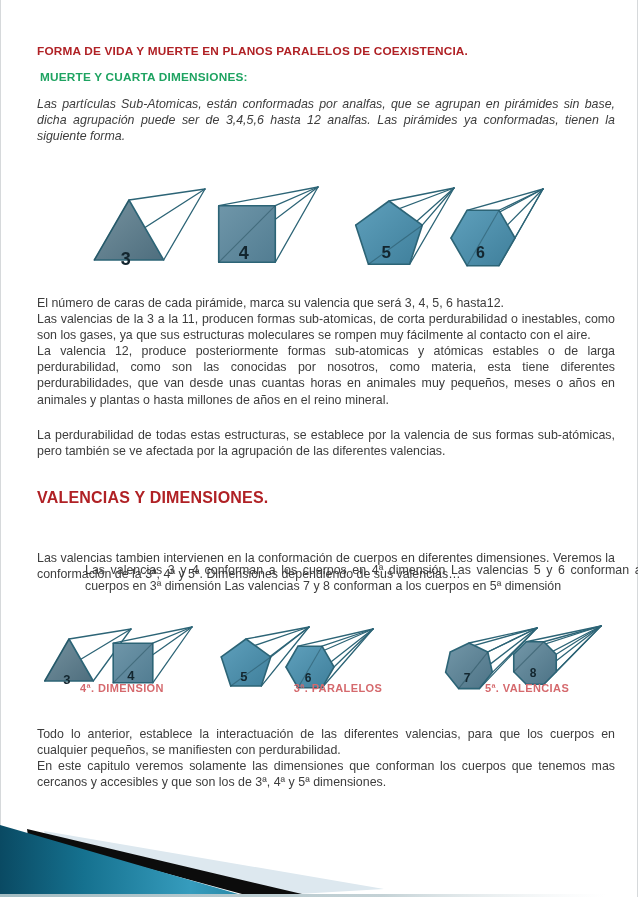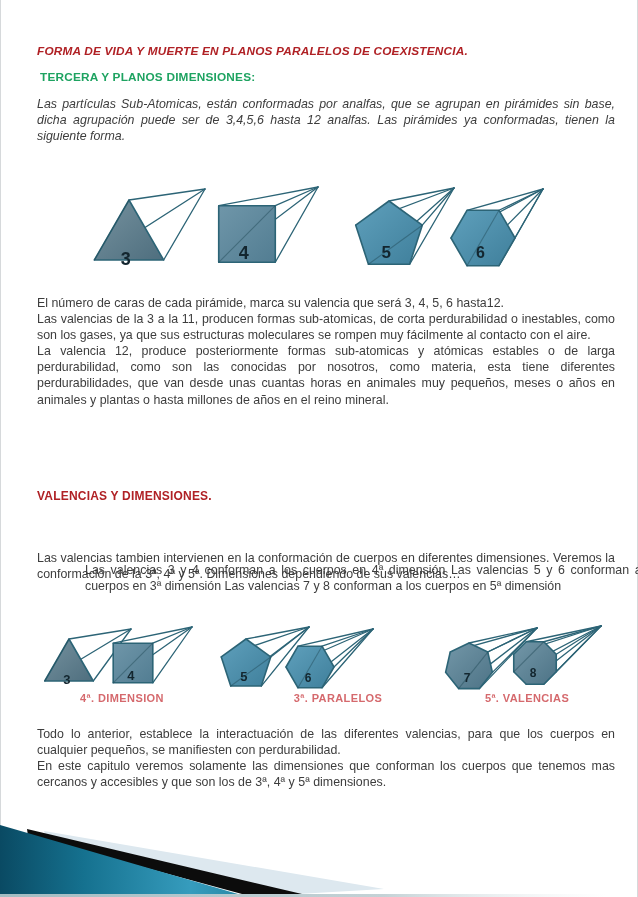--- a/index.html
+++ b/index.html
@@ -3,62 +3,62 @@
 <meta charset="utf-8">
 <style>
   html,body{margin:0;padding:0;background:#ffffff;}
   .page{
     position:relative;width:638px;height:897px;background:#fff;overflow:hidden;
     font-family:"Liberation Sans","DejaVu Sans",sans-serif;
     box-shadow:inset 1px 0 0 #d6d9db, inset -1px 0 0 #d6d9db;
   }
   .title{
     position:absolute;left:37px;top:44px;margin:0;
-    font-size:11.8px;font-weight:bold;letter-spacing:.2px;color:var(--title-red,#b02125);font-style:italic;
+    font-size:11.8px;font-weight:bold;letter-spacing:.2px;color:var(--title-red,#b02125);
   }
   .subtitle{
     position:absolute;left:40px;top:70px;margin:0;
     font-size:11.8px;font-weight:bold;letter-spacing:.2px;color:var(--subtitle-green,#1ea361);
   }
   .heading2{
     position:absolute;left:37px;top:489px;margin:0;
-    font-size:12px;font-weight:bold;letter-spacing:.2px;color:var(--title-red,#b02125);
+    font-size:16px;font-weight:bold;letter-spacing:.2px;color:var(--title-red,#b02125);
   }
   .pblock{position:absolute;left:37px;width:578px;}
   .pblock p{
     margin:0;font-size:12.4px;line-height:16.1px;color:var(--body-text,#3d3d3d);
     text-align:justify;
   }
   .p1{top:96px;font-style:italic;}
   .p2{top:295px;}
   .p3{top:427px;}
   .p4{top:516px;margin-top:34px;}
   .p5{top:562px;margin-left:48px;}
   .p6{top:726px;}
   .diagram{position:absolute;left:0;width:638px;}
   .row1{top:178px;height:105px;}
   .row2{top:615px;height:100px;}
   .shape-slot{position:absolute;}
   .dim-label{
-    position:absolute;top:77px;width:150px;text-align:center;margin:0;
+    position:absolute;top:67px;width:150px;text-align:center;margin:0;
     font-size:11px;font-weight:bold;letter-spacing:.4px;color:var(--label-coral,#d5696d);
   }
   .lbl0{left:47px;}
   .lbl1{left:263px;}
   .lbl2{left:452px;}
   .swoosh{position:absolute;left:0;top:811px;width:638px;height:86px;}
   svg{display:block;}
 </style>
 </head>
 <body>
 
 <div class="page">
 
   <h1 class="title">FORMA DE VIDA Y MUERTE EN PLANOS PARALELOS DE COEXISTENCIA.</h1>
-  <h2 class="subtitle">TERCERA Y PLANOS DIMENSIONES:</h2>
+  <h2 class="subtitle">MUERTE Y CUARTA DIMENSIONES:</h2>
 
   <div class="pblock p1">
     <p>Las partículas Sub-Atomicas, están conformadas por analfas, que se agrupan en pirámides sin base, dicha agrupación puede ser de 3,4,5,6 hasta 12 analfas. Las pirámides ya conformadas, tienen la siguiente forma.</p>
   </div>
 
   <div class="diagram row1">
     <div class="shape-slot" style="left:86px;top:2px;">
         <svg width="124" height="100" viewBox="0 0 124 100">
           <defs>
             <linearGradient id="g0" x1="0" y1="0" x2="1" y2="1">
@@ -129,20 +129,23 @@
         </svg>
       </div>
   </div>
 
   <div class="pblock p2">
     <p>El número de caras de cada pirámide, marca su valencia que será 3, 4, 5, 6 hasta12.</p>
     <p>Las valencias de la 3 a la 11, producen formas sub-atomicas, de corta perdurabilidad o inestables, como son los gases, ya que sus estructuras moleculares se rompen muy fácilmente al contacto con el aire.</p>
     <p>La valencia 12, produce posteriormente formas sub-atomicas y atómicas estables o de larga perdurabilidad, como son las conocidas por nosotros, como materia, esta tiene diferentes perdurabilidades, que van desde unas cuantas horas en animales muy pequeños, meses o años en animales y plantas o hasta millones de años en el reino mineral.</p>
   </div>
 
+  <div class="pblock p3">
+    <p>La perdurabilidad de todas estas estructuras, se establece por la valencia de sus formas sub-atómicas, pero también se ve afectada por la agrupación de las diferentes valencias.</p>
+  </div>
 
   <h2 class="heading2">VALENCIAS Y DIMENSIONES.</h2>
 
   <div class="pblock p4">
     <p>Las valencias tambien intervienen en la conformación de cuerpos en diferentes dimensiones. Veremos la conformación de la 3ª, 4ª y 5ª. Dimensiones dependiendo de sus valencias…</p>
   </div>
 
   <div class="pblock p5">
     <p>Las valencias 3 y 4 conforman a los cuerpos en 4ª dimensión Las valencias 5 y 6 conforman a los cuerpos en 3ª dimensión Las valencias 7 y 8 conforman a los cuerpos en 5ª dimensión</p>
   </div>

